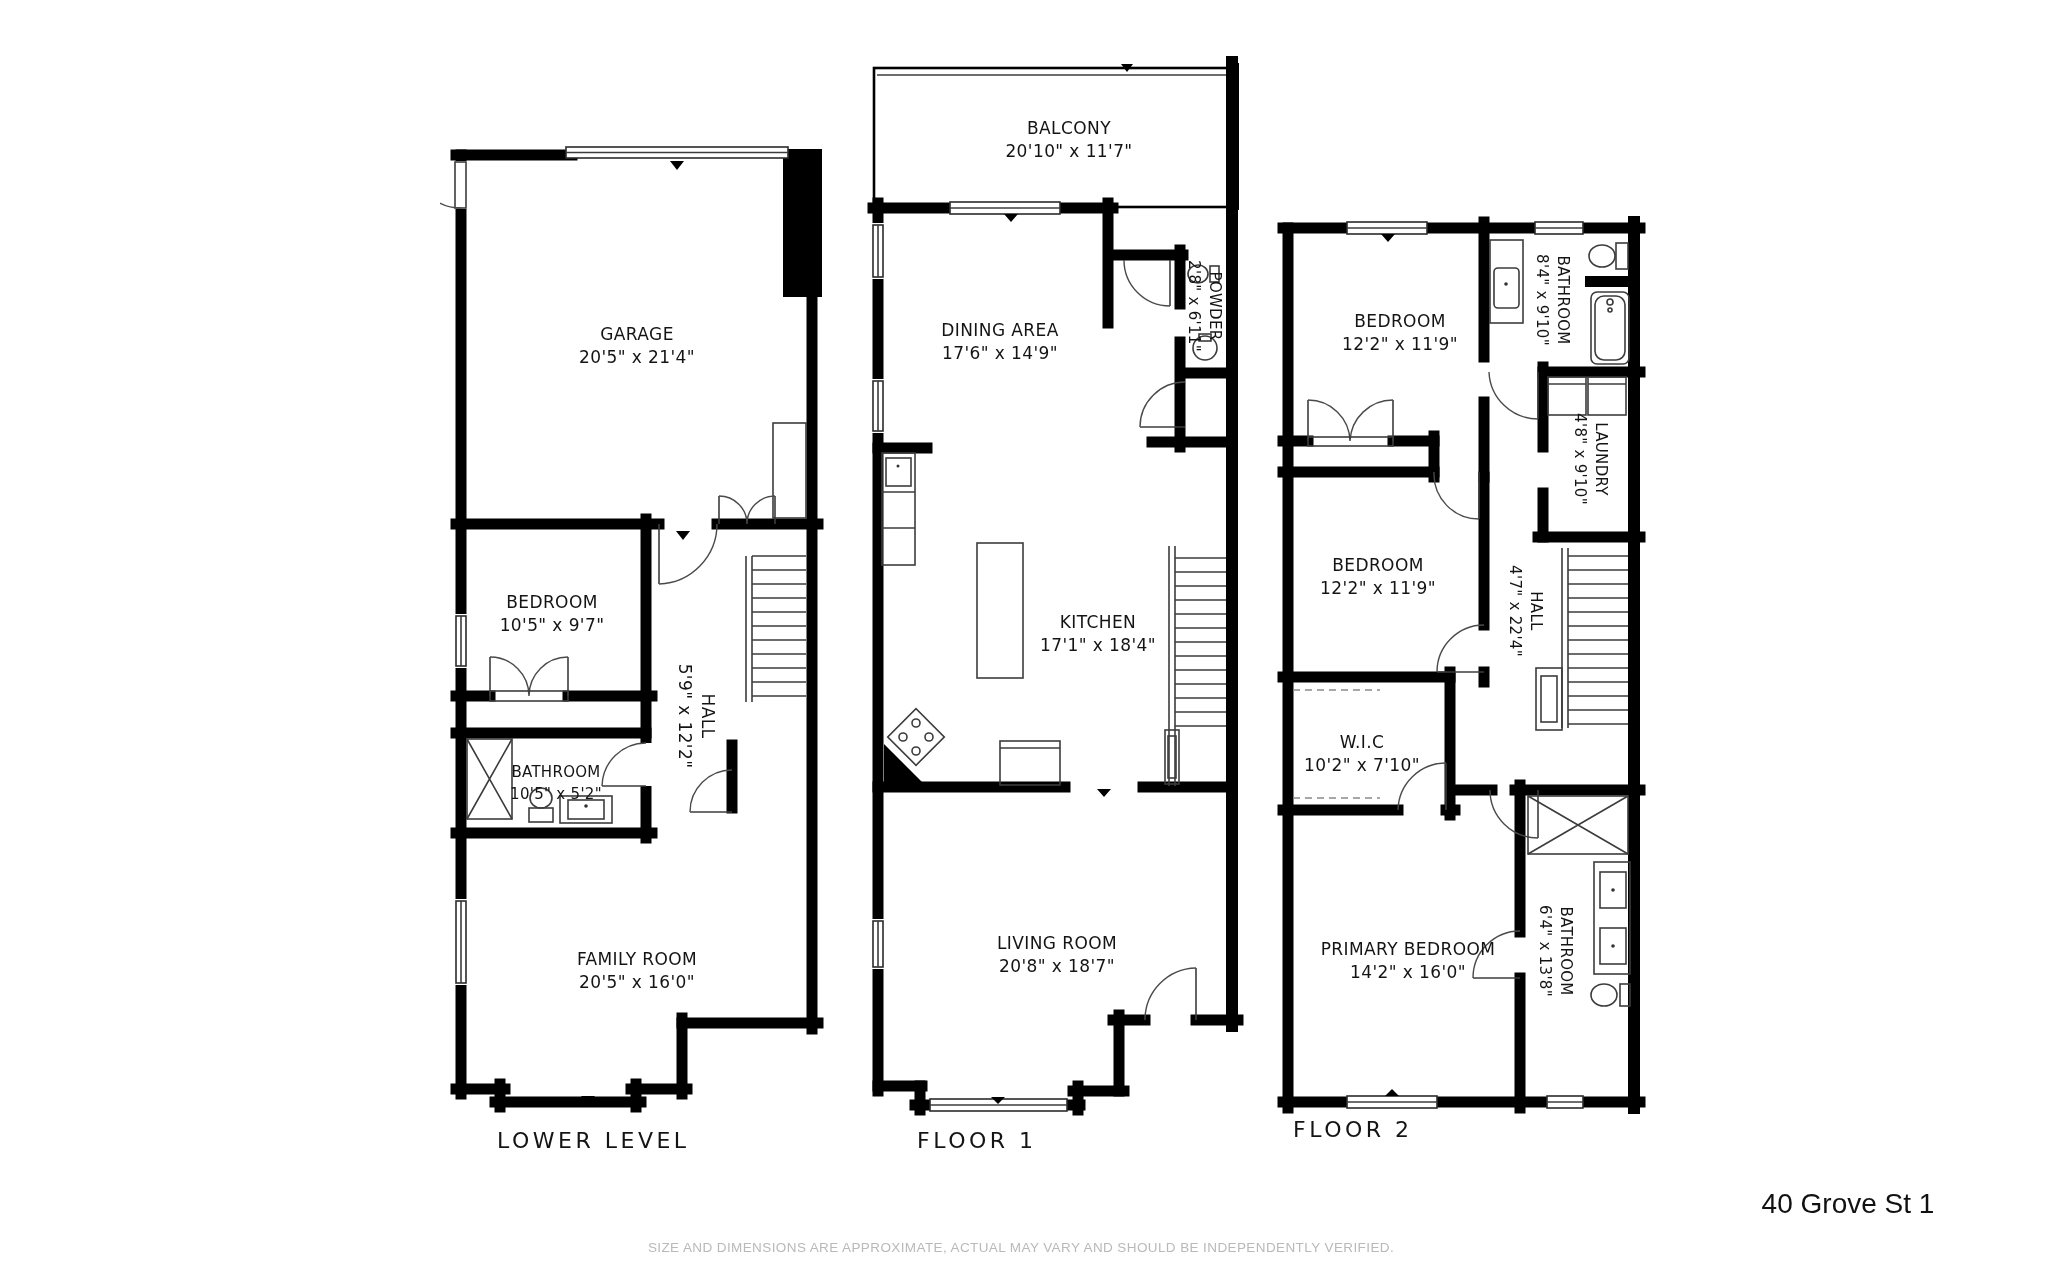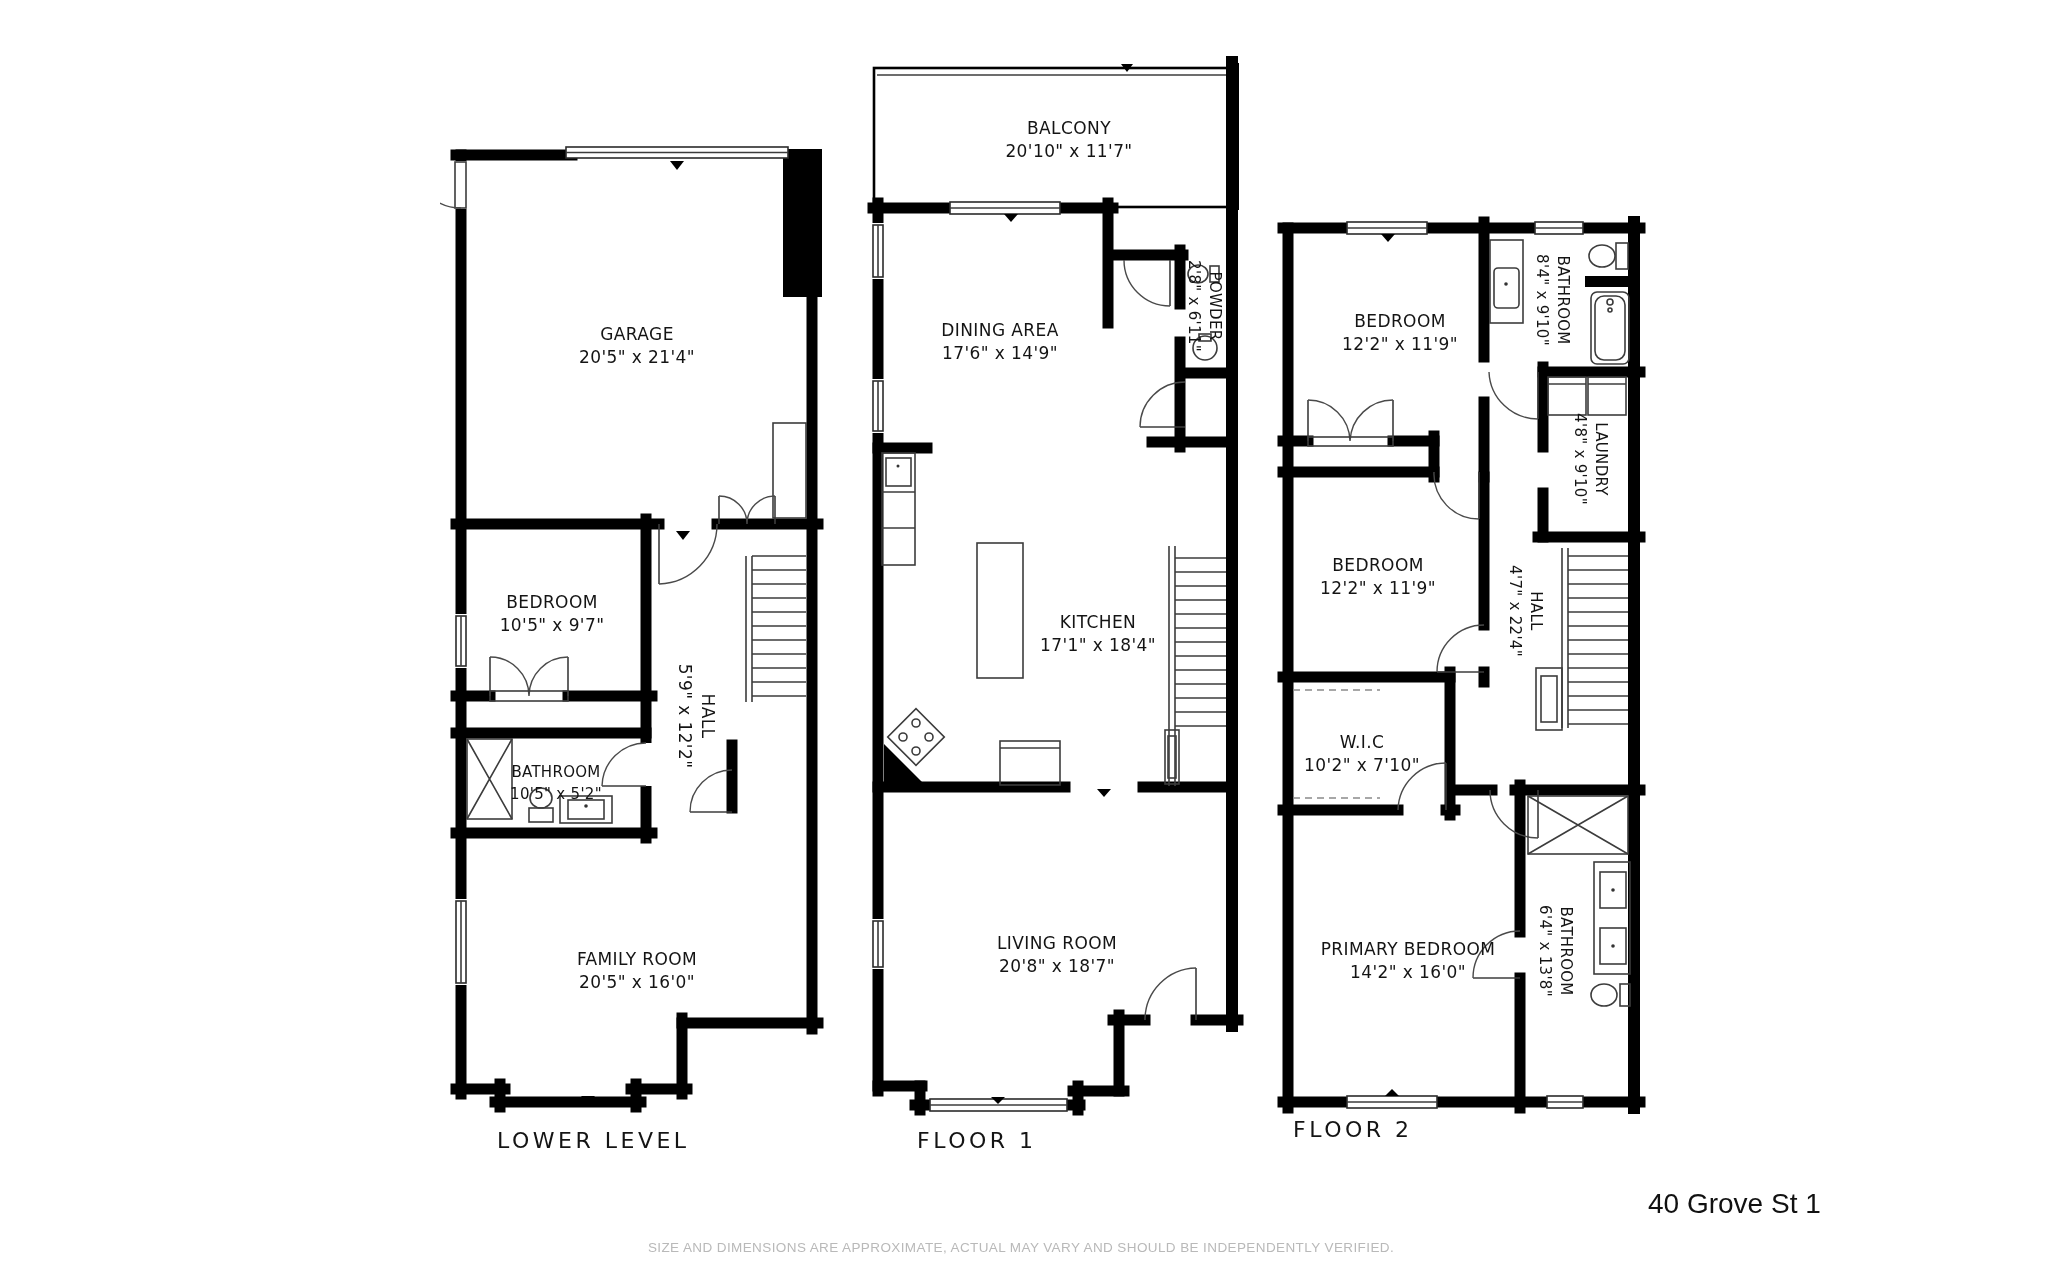--- a/index.html
+++ b/index.html
@@ -15,21 +15,21 @@
   .t  {stroke:#3c3c3c;stroke-width:1.6;fill:none;}
   .t2 {stroke:#3c3c3c;stroke-width:1.6;fill:none;}
   .arc{stroke:#4a4a4a;stroke-width:1.4;fill:none;}
   .dash{stroke:#8a8a8a;stroke-width:1.3;stroke-dasharray:7 5;fill:none;}
   .winbox{fill:#fff;stroke:#2b2b2b;stroke-width:1.6;}
   
   text{fill:#141414;}
   .rm{font-size:17px;letter-spacing:.4px;text-anchor:middle;}
   .rs{font-size:15px;letter-spacing:.3px;text-anchor:middle;}
   .fl{font-size:22px;letter-spacing:3.5px;}
-  .addr{position:absolute;left:1648px;top:1186px;width:400px;text-align:left;
+  .addr{position:absolute;left:1648px;top:1186px;width:400px;text-align:center;
         font-family:"Liberation Sans",sans-serif;color:#111;font-size:28px;line-height:36px;}
   .disclaimer{position:absolute;left:0;top:1240px;width:2042px;text-align:center;
         font-family:"Liberation Sans",sans-serif;color:#b9b9b9;font-size:13.5px;letter-spacing:.4px;}
 </style>
 </head>
 <body>
 
 <div id="canvas">
 
   <svg style="left:440px;top:130px;" width="400" height="1030" viewBox="440 130 400 1030">

